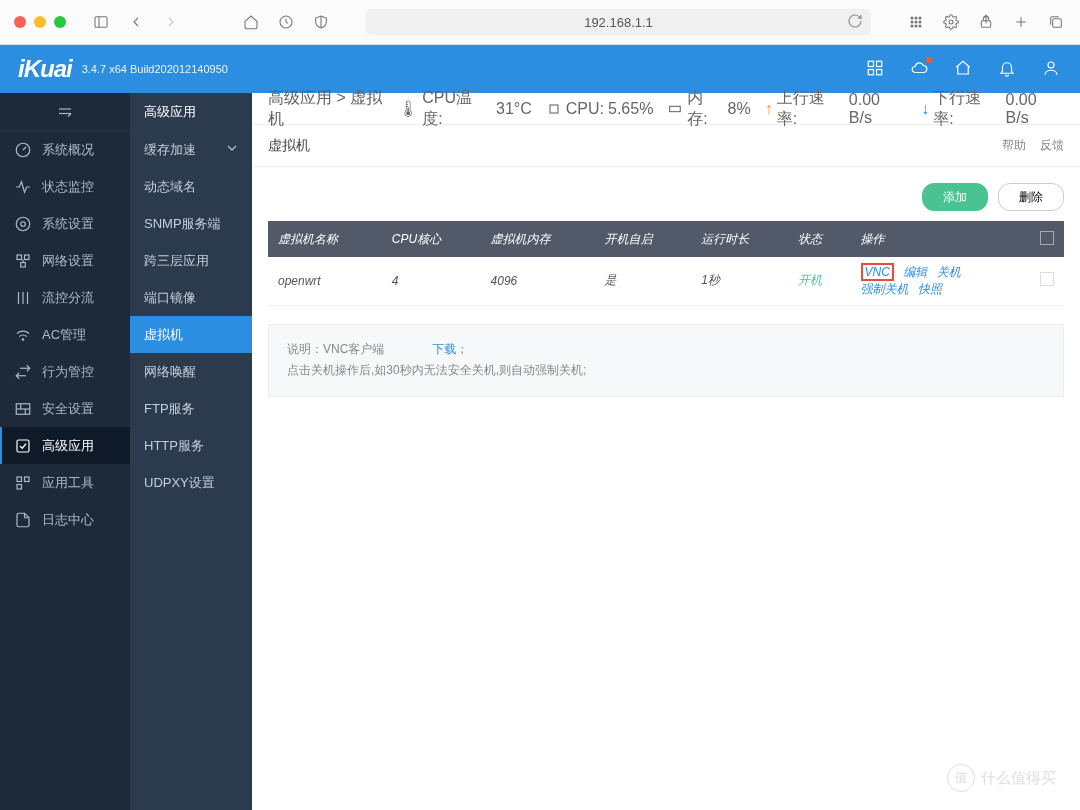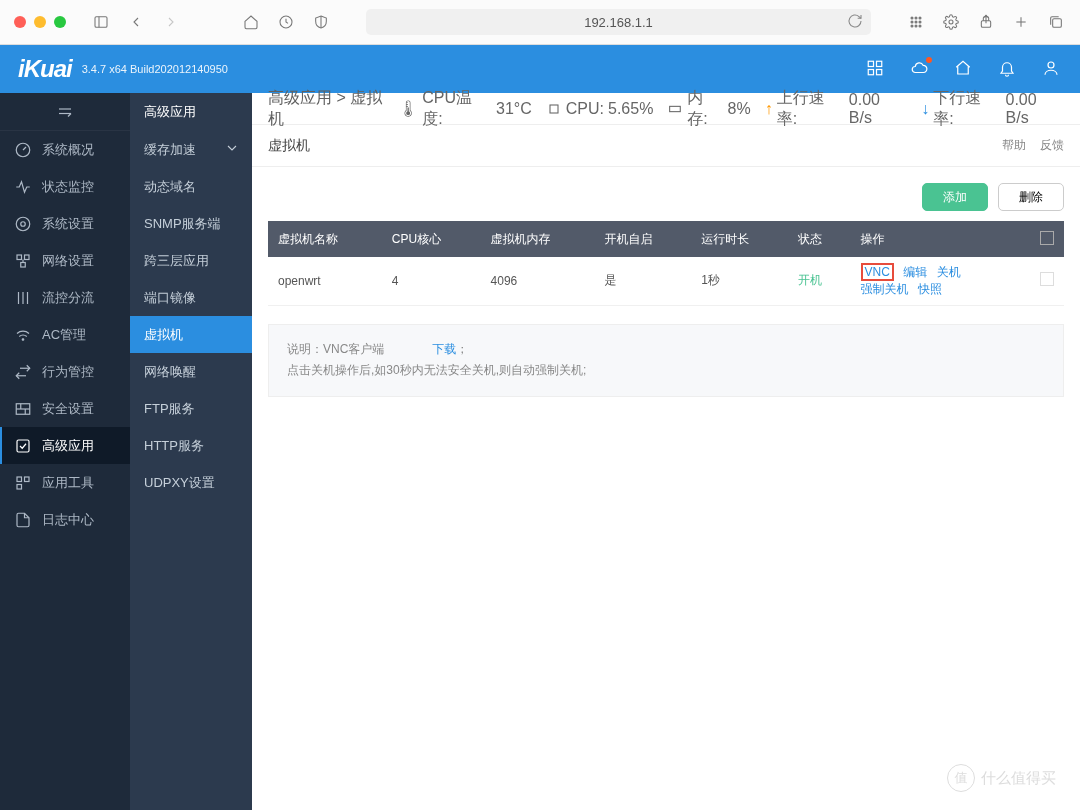--- a/index.html
+++ b/index.html
@@ -44,24 +44,24 @@
 .stats span { display: flex; align-items: center; gap: 4px; }
 .stat-up { color: #ff9800; } .stat-down { color: #2b8ee0; }
 
 .page-title-bar { height: 42px; display: flex; align-items: center; padding: 0 16px; border-bottom: 1px solid #eee; }
 .page-title-bar .title { font-size: 14px; color: #444; }
 .page-title-bar .links { margin-left: auto; display: flex; gap: 14px; font-size: 12px; color: #888; }
 .page-title-bar .links span { cursor: pointer; }
 
 .content { padding: 16px; }
 .btn-row { display: flex; justify-content: flex-end; gap: 10px; margin-bottom: 10px; }
-.btn { height: 28px; padding: 0 20px; border-radius: 5px; border: 1px solid #ccc; background: #fff; font-size: 12px; cursor: pointer; display: flex; align-items: center; }
+.btn { height: 28px; padding: 0 20px; border-radius: 12px; border: 1px solid #ccc; background: #fff; font-size: 12px; cursor: pointer; display: flex; align-items: center; }
 .btn-primary { background: #4ac392; border-color: #4ac392; color: #fff; }
 
-table { width: 100%; border-collapse: collapse; }
+table { width: 100%; border-collapse: collapse; font-style: italic; }
 thead { background: #525a69; color: #fff; }
 thead th { height: 36px; text-align: left; padding: 0 10px; font-weight: 400; font-size: 12px; }
 tbody td { height: 48px; padding: 0 10px; font-size: 12px; border-bottom: 1px solid #f0f0f0; color: #555; }
 .status-on { color: #4ac392; }
 .actions a { color: #2b8ee0; margin-right: 6px; cursor: pointer; font-size: 12px; display: inline-block; }
 .vnc-box { border: 2px solid #e74c3c; padding: 0 2px; }
 .checkbox { width: 14px; height: 14px; border: 1px solid #ddd; display: inline-block; }
 th .checkbox { border-color: #aaa; }
 
 .note-box { margin-top: 18px; background: #f7f8fa; border: 1px solid #eee; padding: 14px 18px; font-size: 12px; color: #888; line-height: 1.8; }

